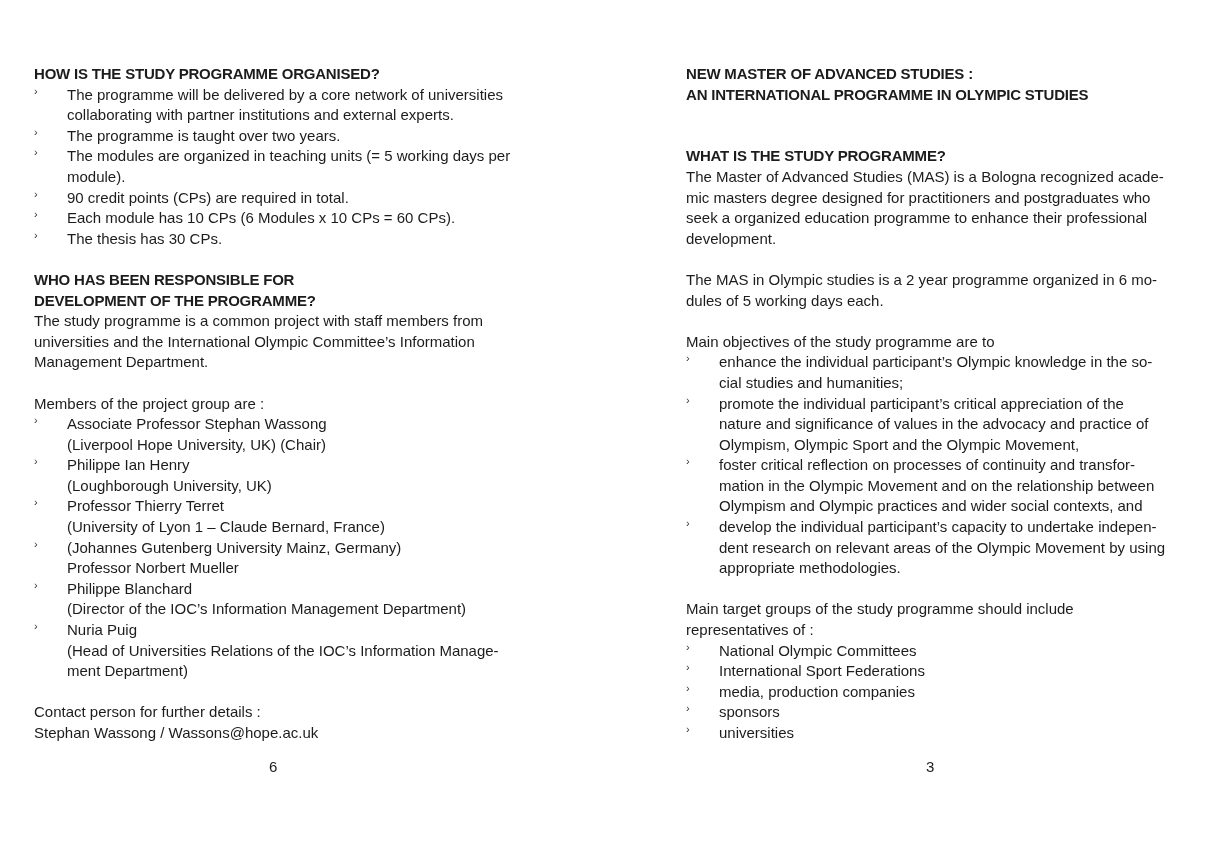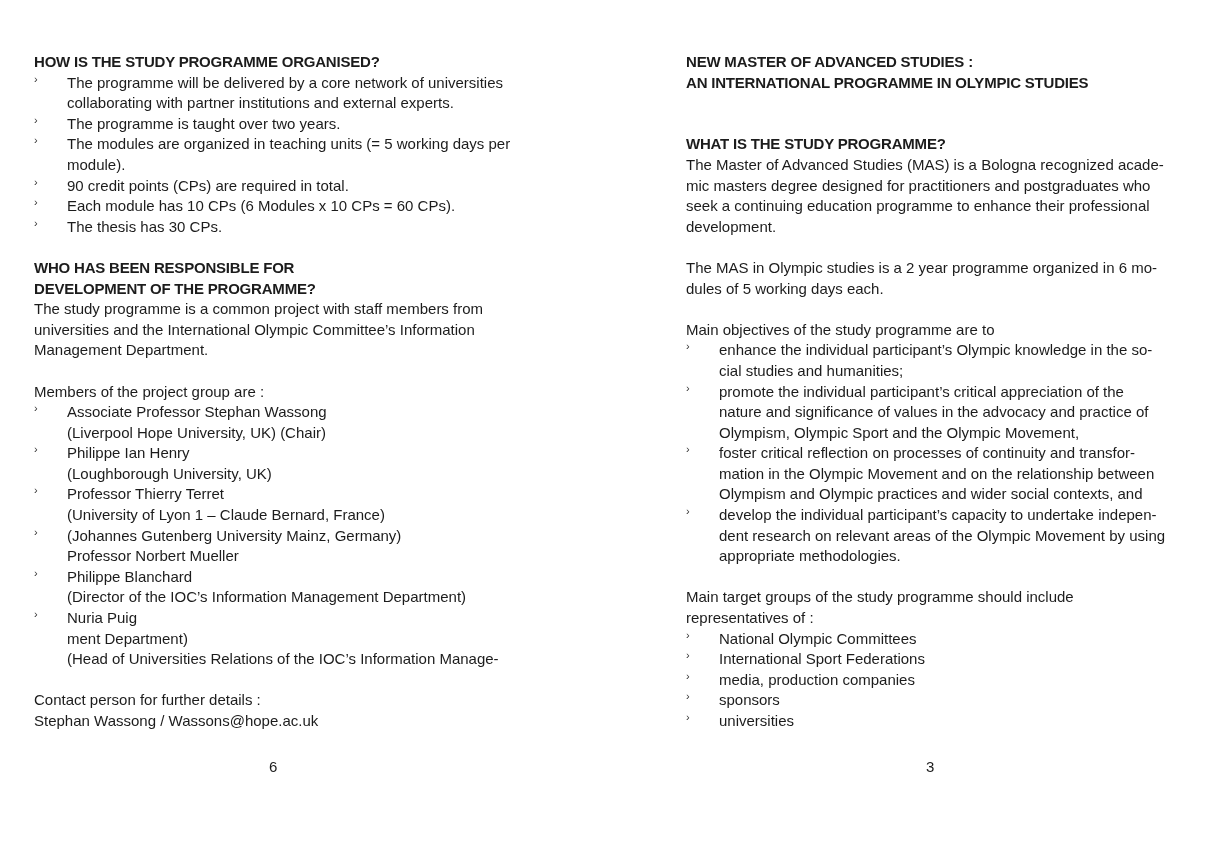--- a/index.html
+++ b/index.html
@@ -1,18 +1,18 @@
 <!DOCTYPE html>
 <html><head>
   <meta charset="utf-8">
   <style>
     html, body { margin: 0; padding: 0; background: #ffffff; }
     body { width: 1205px; height: 854px; position: relative; overflow: hidden;
       font-family: "Liberation Sans", sans-serif; color: #1c1c1c; font-size: 15px; }
-    .page { position: absolute; top: 52px; }
+    .page { position: absolute; top: 64px; }
     .page.left { left: 34px; width: 500px; }
     .page.right { left: 686px; width: 490px; }
     .line { height: 20.6px; line-height: 20.6px; white-space: nowrap; position: relative; }
     .blank { height: 20.6px; }
     .heading { font-weight: bold; letter-spacing: -0.2px; }
     .title { font-weight: bold; text-underline-offset: 2px; letter-spacing: -0.2px; }
     .bullet-item { position: relative; padding-left: 33px; }
     .bullet-glyph { position: absolute; left: 0; top: 0; font-size: 11px; color: #333; }
     .page-number { position: absolute; top: 757px; font-size: 15px; line-height: 20px; }
     .pn-left { left: 269px; }
@@ -81,39 +81,39 @@
         <div class="line">Professor Norbert Mueller</div>
       </div>
       <div class="bullet-item">
         <span class="bullet-glyph">›</span>
         <div class="line">Philippe Blanchard</div>
         <div class="line">(Director of the IOC’s Information Management Department)</div>
       </div>
       <div class="bullet-item">
         <span class="bullet-glyph">›</span>
         <div class="line">Nuria Puig</div>
+        <div class="line">(Head of Universities Relations of the IOC’s Information Manage-</div>
         <div class="line">ment Department)</div>
-        <div class="line">(Head of Universities Relations of the IOC’s Information Manage-</div>
       </div>
     </div>
   <div class="blank"></div>
   <div class="line">Contact person for further details :</div>
   <div class="line">Stephan Wassong / Wassons@hope.ac.uk</div>
 </div>
 <div class="page-number pn-left">6</div>
 
 <div class="page right">
   <div class="line title">NEW MASTER OF ADVANCED STUDIES :</div>
   <div class="line title">AN INTERNATIONAL PROGRAMME IN OLYMPIC STUDIES</div>
   <div class="blank"></div>
   <div class="blank"></div>
   <div class="line heading">WHAT IS THE STUDY PROGRAMME?</div>
   <div class="line">The Master of Advanced Studies (MAS) is a Bologna recognized acade-</div>
   <div class="line">mic masters degree designed for practitioners and postgraduates who</div>
-  <div class="line">seek a continuing education programme to enhance their professional</div>
+  <div class="line">seek a organized education programme to enhance their professional</div>
   <div class="line">development.</div>
   <div class="blank"></div>
   <div class="line">The MAS in Olympic studies is a 2 year programme organized in 6 mo-</div>
   <div class="line">dules of 5 working days each.</div>
   <div class="blank"></div>
   <div class="line">Main objectives of the study programme are to</div>
   <div id="objectives-list">
       <div class="bullet-item">
         <span class="bullet-glyph">›</span>
         <div class="line">enhance the individual participant’s Olympic knowledge in the so-</div>

